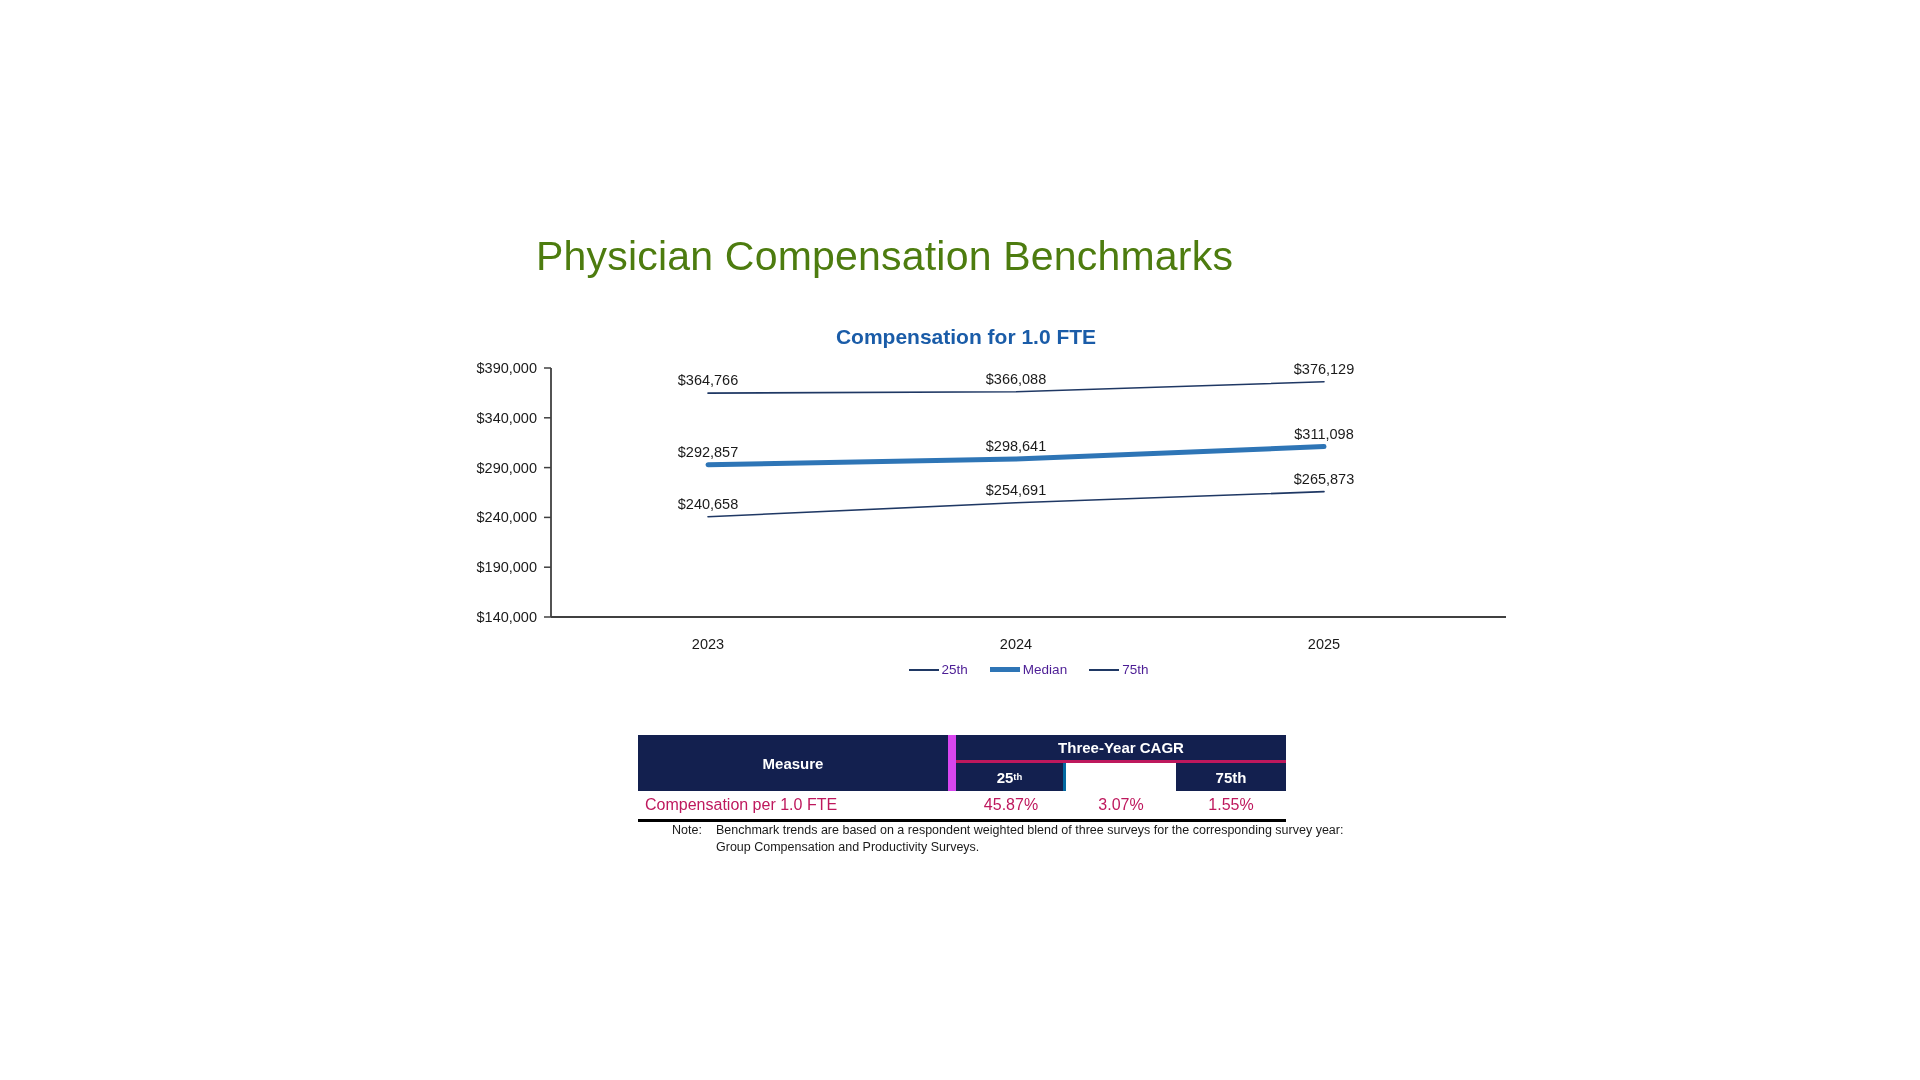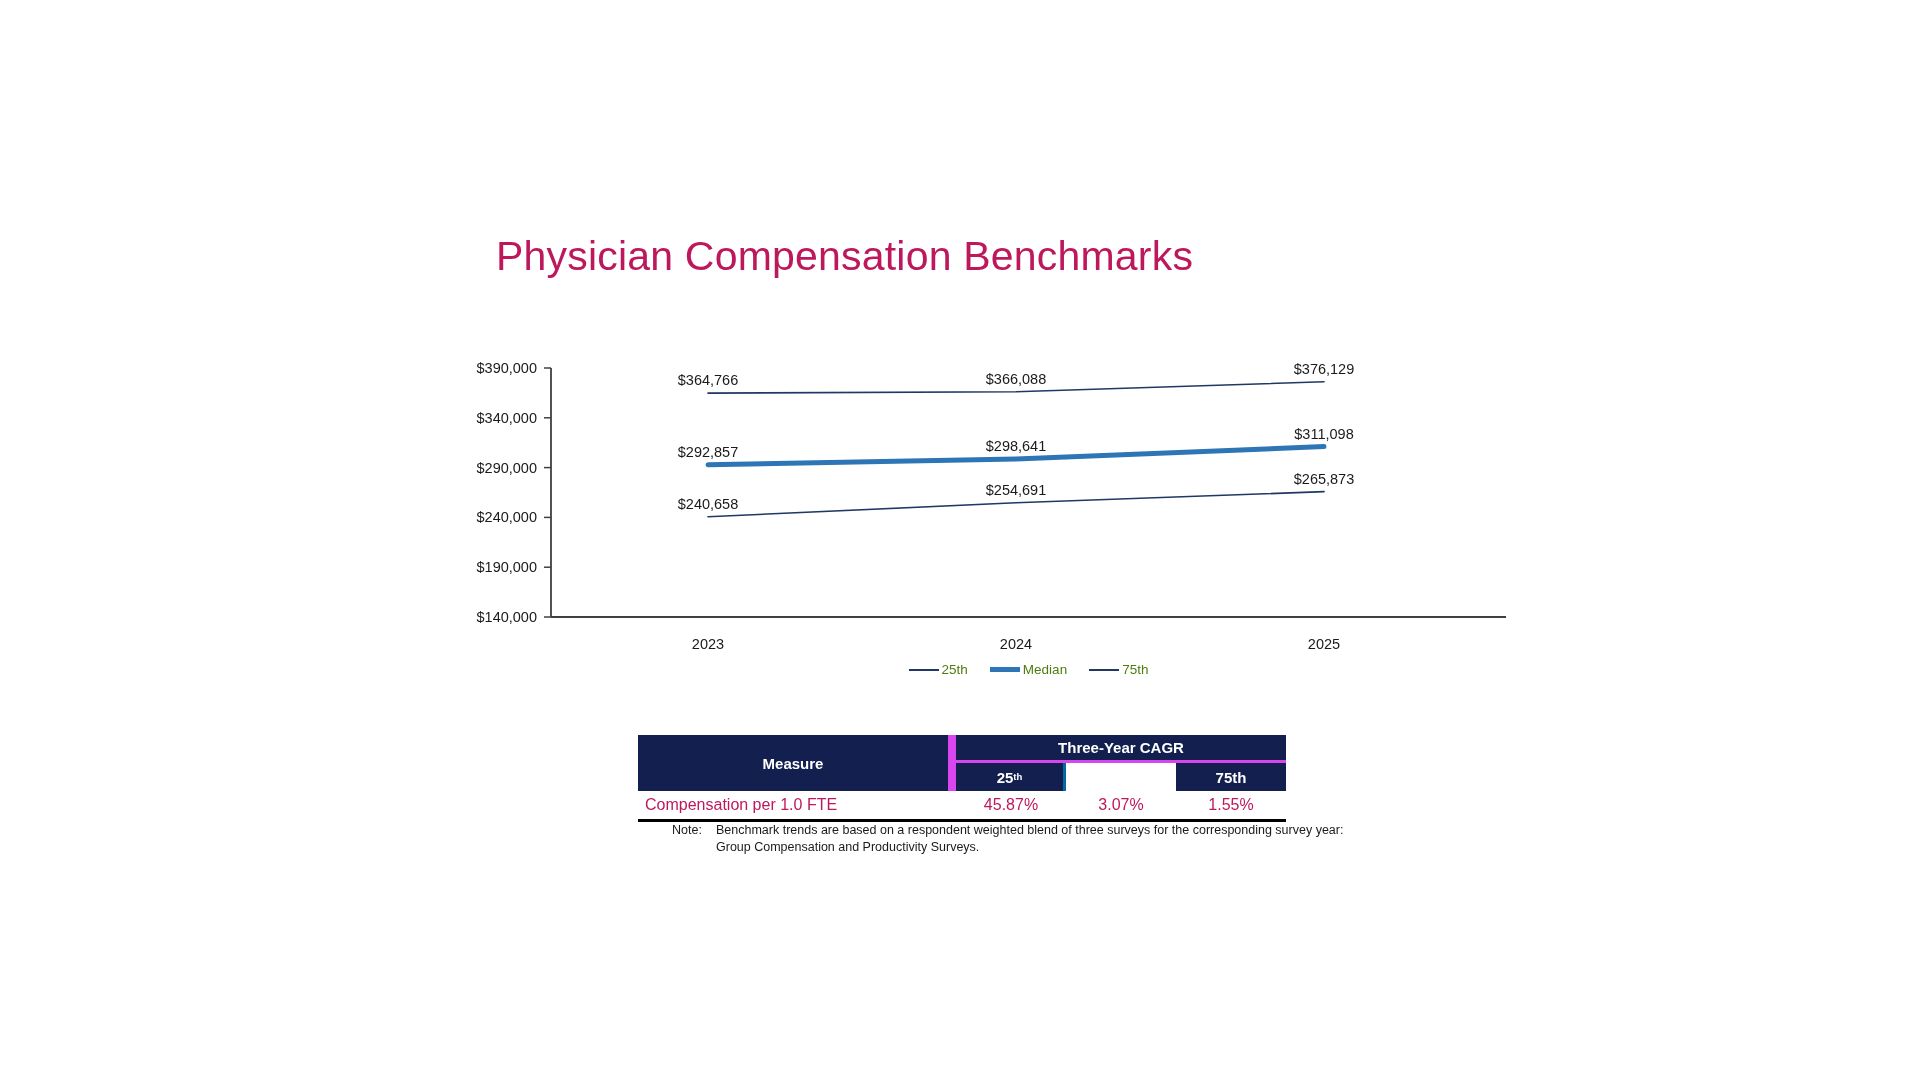--- a/index.html
+++ b/index.html
@@ -5,49 +5,50 @@
   html,body{margin:0;padding:0;background:#fff;}
   .canvas{position:relative;width:1920px;height:1080px;background:#fff;overflow:hidden;
           font-family:"Liberation Sans",sans-serif;}
   .page-title{position:absolute;left:496px;top:233px;font-size:41px;font-weight:400;
               letter-spacing:0.2px;white-space:nowrap;}
   .chart-title{position:absolute;left:766px;top:325px;width:400px;text-align:center;
                font-size:21px;font-weight:bold;white-space:nowrap;}
   svg.chart{position:absolute;left:0;top:0;}
   svg text{font-family:"Liberation Sans",sans-serif;fill:#1a1a1a;}
   .legend{position:absolute;left:551px;top:662px;width:955px;display:flex;
-          justify-content:center;align-items:flex-start;gap:22px;font-size:13.5px;color:#4d7c0f;}
+          justify-content:center;align-items:flex-start;gap:22px;font-size:13.5px;color:#4c1d95;}
   .legend-item{display:flex;align-items:center;gap:3px;}
   .legend-swatch{display:block;width:30px;}
   .cagr-table{position:absolute;left:638px;top:735px;width:648px;
               display:grid;grid-template-columns:318px 110px 110px 110px;
               grid-template-rows:28px 28px 28px;border-bottom:3px solid #000;
               box-sizing:content-box;}
   .cagr-table *{box-sizing:border-box;}
   .hcell{color:#fff;font-weight:bold;font-size:15px;display:flex;align-items:center;
          justify-content:center;}
   .cell-measure{grid-row:1/3;grid-column:1;border-right:8px solid #d946ef;}
-  .cell-group{grid-row:1;grid-column:2/5;border-bottom:3px solid #d946ef;}
+  .cell-group{grid-row:1;grid-column:2/5;border-bottom:3px solid #be185d;}
   .divr{border-right:3px solid #0369a1;}
   .bcell{background:#fff;color:#be185d;font-size:16px;display:flex;align-items:center;
          justify-content:center;}
   .bcell.left{justify-content:flex-start;padding-left:7px;}
   sup{font-size:9.5px;line-height:0;vertical-align:super;}
   .note{position:absolute;left:672px;top:822px;display:flex;font-size:12.5px;
         line-height:16.5px;color:#1a1a1a;}
   .note-label{width:44px;flex:0 0 44px;}
   .note-lines div{white-space:nowrap;}
 </style>
 </head>
 <body>
 
 <div class="canvas">
 
-  <div class="page-title" style="color: #be185d;">Physician Compensation Benchmarks</div>
+  <div class="page-title" style="color: #4d7c0f; margin-left: 40px;">Physician Compensation Benchmarks</div>
 
+  <div class="chart-title" style="color: rgb(26, 92, 168);">Compensation for 1.0 FTE</div>
 
   <svg class="chart" width="1920" height="1080">
       <line x1="544" y1="368" x2="551" y2="368" stroke="#404040" stroke-width="1.5"></line>
       <text x="537" y="373" text-anchor="end" font-size="14.5">$390,000</text>
       <line x1="544" y1="417.8" x2="551" y2="417.8" stroke="#404040" stroke-width="1.5"></line>
       <text x="537" y="422.8" text-anchor="end" font-size="14.5">$340,000</text>
       <line x1="544" y1="467.6" x2="551" y2="467.6" stroke="#404040" stroke-width="1.5"></line>
       <text x="537" y="472.6" text-anchor="end" font-size="14.5">$290,000</text>
       <line x1="544" y1="517.4" x2="551" y2="517.4" stroke="#404040" stroke-width="1.5"></line>
       <text x="537" y="522.4" text-anchor="end" font-size="14.5">$240,000</text>

